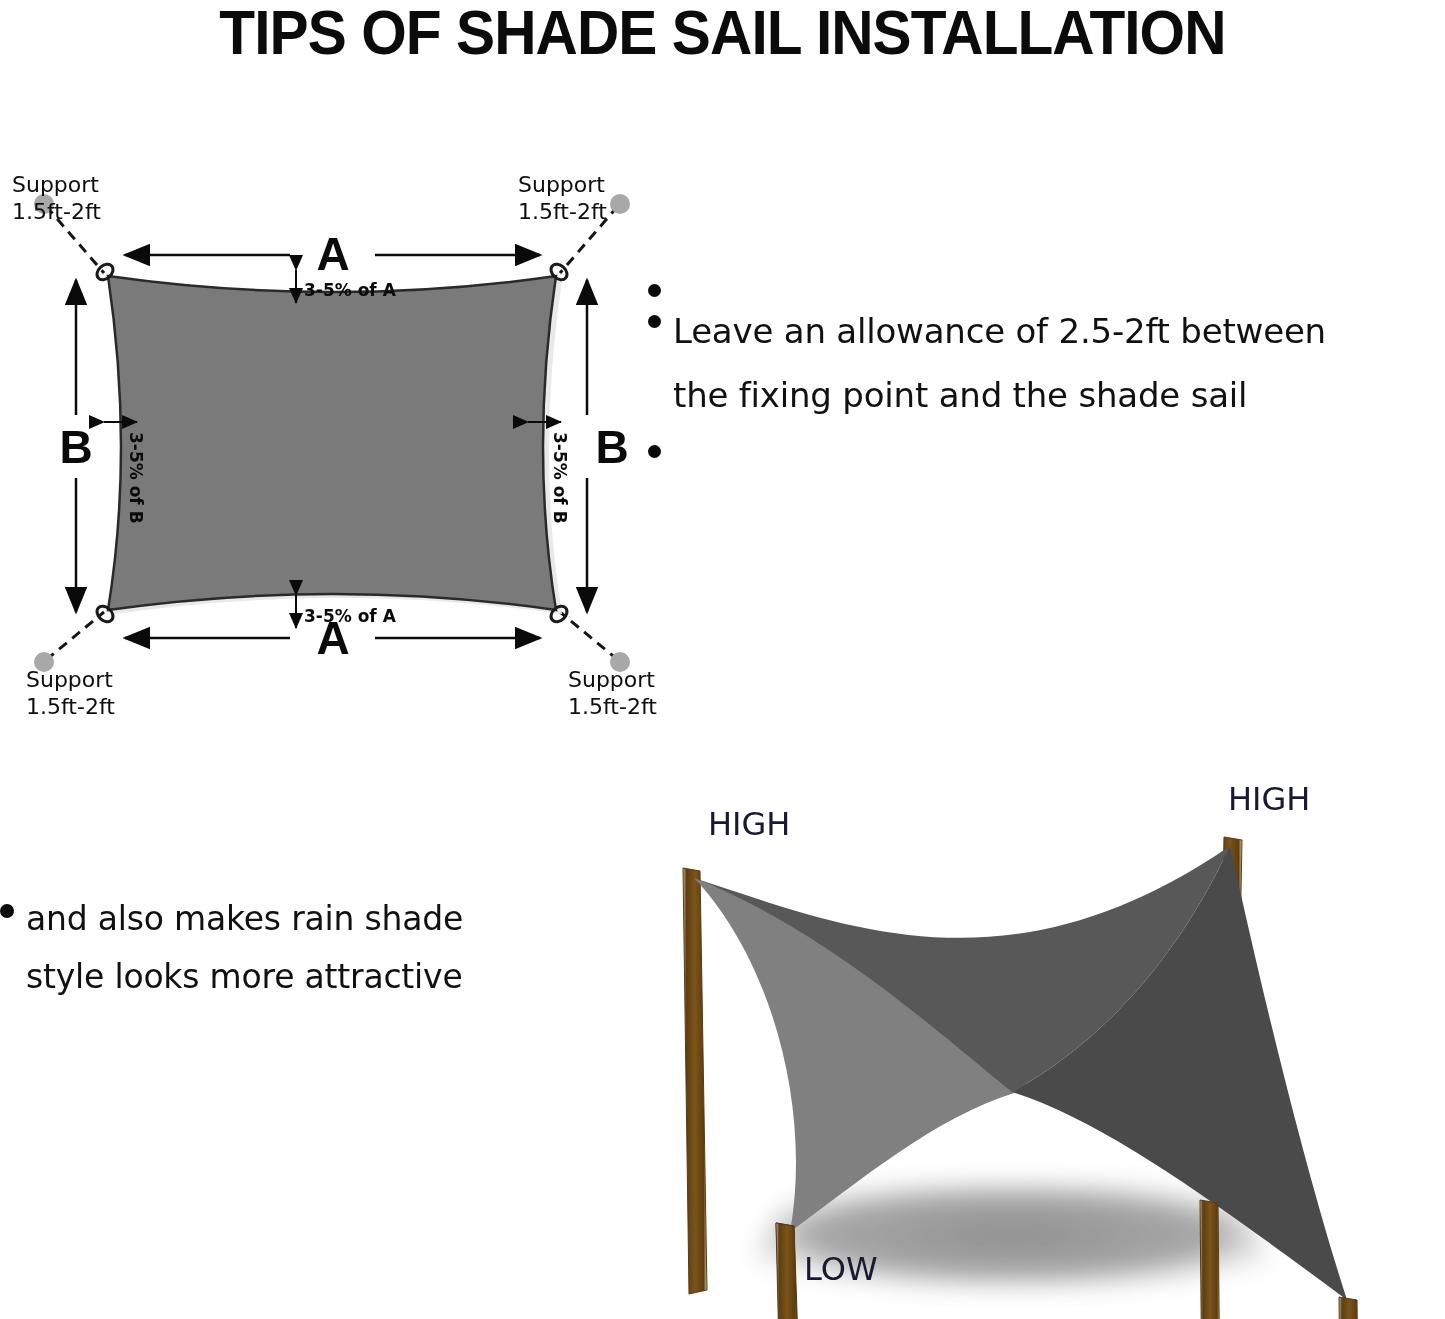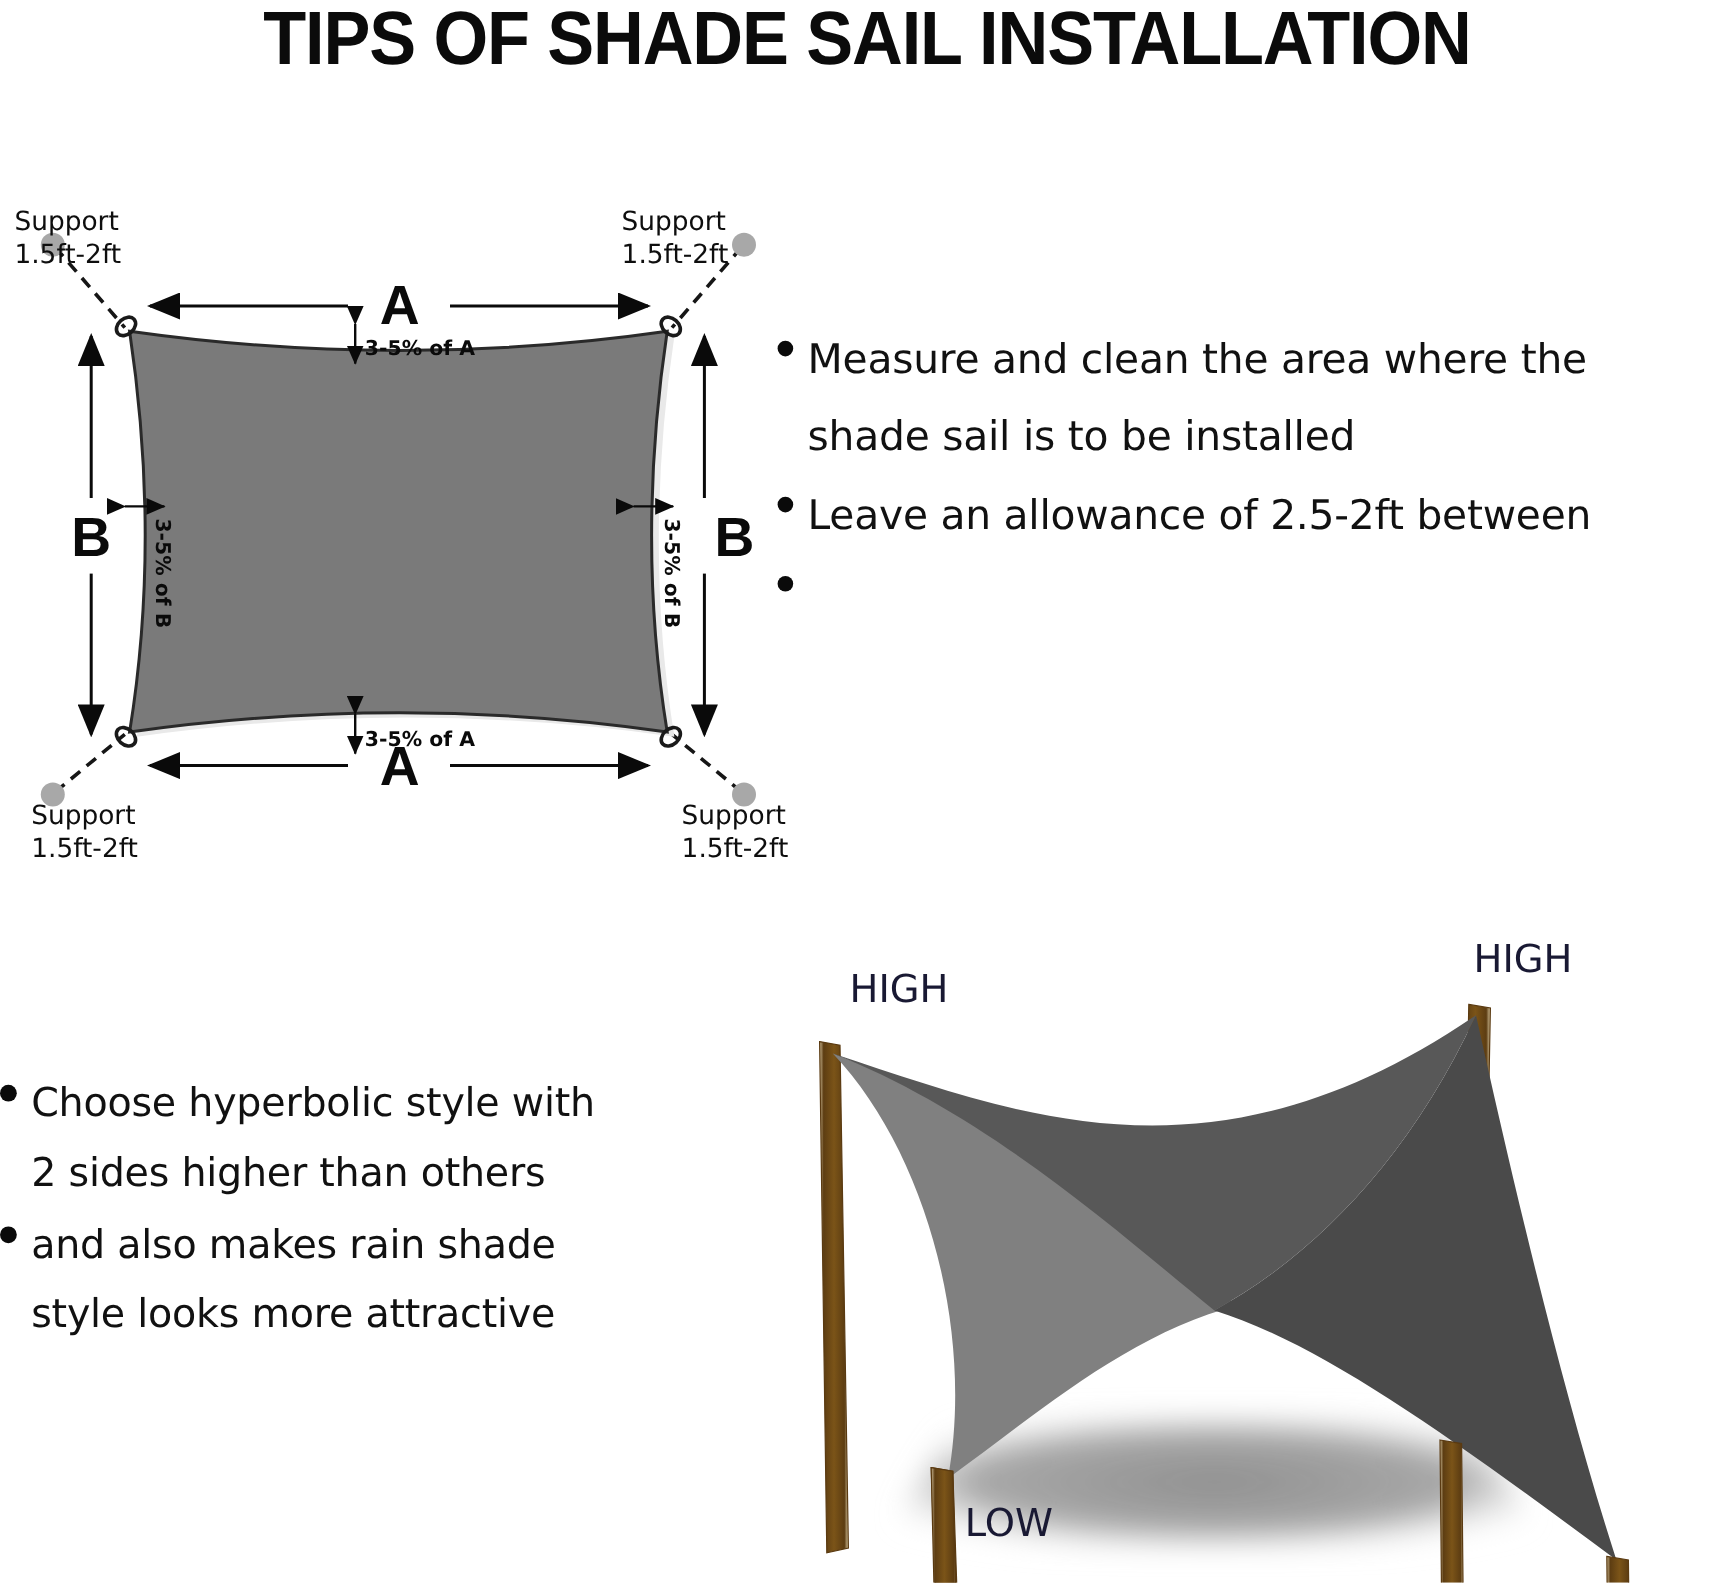--- a/index.html
+++ b/index.html
@@ -214,48 +214,38 @@
         <text x="568" y="554">1.5ft-2ft</text>
       </g>
 
     </svg>
   </div>
 
   <div id="bullets-top">
 
     <div class="bullet-row">
       <div class="bullet-dot"></div>
-      <div>
-        <div class="bullet-text">Measure and clean the area where the</div>
-        <div class="bullet-text">shade sail is to be installed</div>
-      </div>
     </div>
 
     <div class="bullet-row">
       <div class="bullet-dot"></div>
       <div>
         <div class="bullet-text">Leave an allowance of 2.5-2ft between</div>
+        <div class="bullet-text">the fixing point and the shade sail</div>
       </div>
     </div>
 
     <div class="bullet-row">
       <div class="bullet-dot"></div>
     </div>
 
   </div>
 
   <div id="bullets-bottom">
 
-    <div class="bullet-row">
-      <div class="bullet-dot"></div>
-      <div>
-        <div class="bullet-text">Choose hyperbolic style with</div>
-        <div class="bullet-text">2 sides higher than others</div>
-      </div>
-    </div>
 
     <div class="bullet-row">
       <div class="bullet-dot"></div>
       <div>
         <div class="bullet-text">and also makes rain shade</div>
         <div class="bullet-text">style looks more attractive</div>
       </div>
     </div>
 
   </div>

